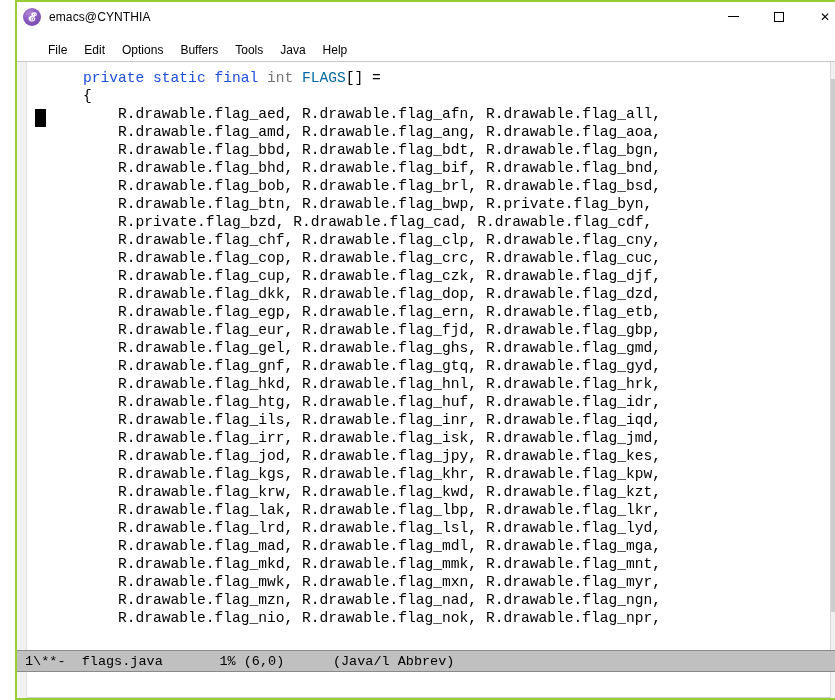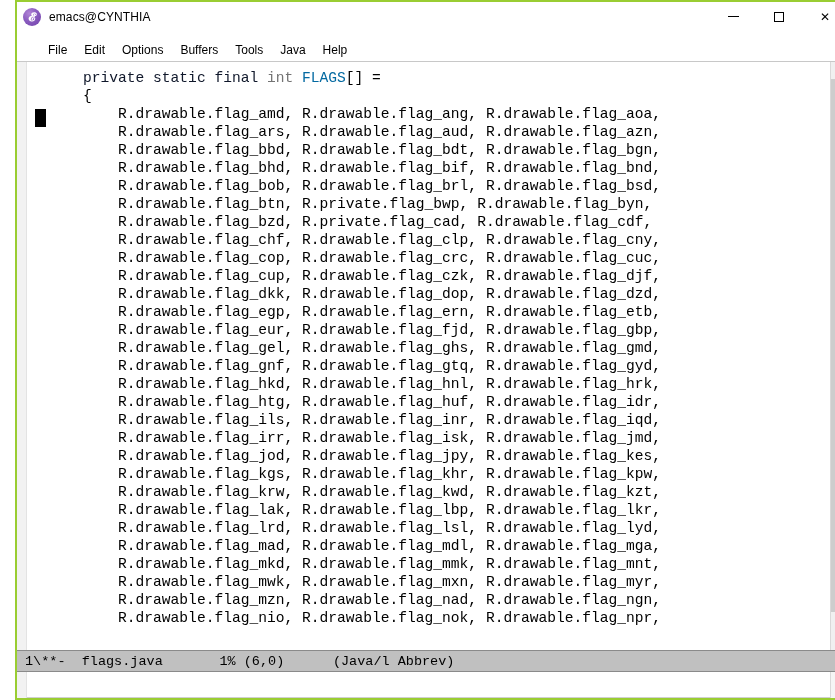--- a/index.html
+++ b/index.html
@@ -156,21 +156,21 @@
   }
   .code-line {
     font-family: "Liberation Mono", "DejaVu Sans Mono", monospace;
     font-size: 14.6px;
     line-height: 18px;
     height: 18px;
     white-space: pre;
     color: #000000;
     letter-spacing: 0px;
   }
-  .kw      { color: #0f172a; }
+  .kw      { color: #1d4ed8; }
   .type    { color: #737373; }
   .varname { color: #0369a1; }
   .plain   { color: #000000; }
 
   
   #scrollbar-right {
     width: 17px;
     flex: 0 0 auto;
     background: #f0f0f0;
     border-left: 1px solid #d9d9d9;
@@ -303,27 +303,27 @@
       <div id="cursor-block"></div>
     </div>
 
     <div id="text-pane">
 
       <div class="code-line"><span class="plain">    </span><span class="kw">private static final</span><span class="plain"> </span><span class="type">int</span><span class="plain"> </span><span class="varname">FLAGS</span><span class="plain">[] =</span></div>
 
       <div class="code-line"><span class="plain">    </span><span class="plain">{</span></div>
 
       <div id="flag-rows">
+          <div class="code-line">        R.drawable.flag_aed, R.drawable.flag_afn, R.drawable.flag_all,</div>
           <div class="code-line">        R.drawable.flag_amd, R.drawable.flag_ang, R.drawable.flag_aoa,</div>
-          <div class="code-line">        R.drawable.flag_ars, R.drawable.flag_aud, R.drawable.flag_azn,</div>
           <div class="code-line">        R.drawable.flag_bbd, R.drawable.flag_bdt, R.drawable.flag_bgn,</div>
           <div class="code-line">        R.drawable.flag_bhd, R.drawable.flag_bif, R.drawable.flag_bnd,</div>
           <div class="code-line">        R.drawable.flag_bob, R.drawable.flag_brl, R.drawable.flag_bsd,</div>
-          <div class="code-line">        R.drawable.flag_btn, R.private.flag_bwp, R.drawable.flag_byn,</div>
-          <div class="code-line">        R.drawable.flag_bzd, R.private.flag_cad, R.drawable.flag_cdf,</div>
+          <div class="code-line">        R.drawable.flag_btn, R.drawable.flag_bwp, R.private.flag_byn,</div>
+          <div class="code-line">        R.private.flag_bzd, R.drawable.flag_cad, R.drawable.flag_cdf,</div>
           <div class="code-line">        R.drawable.flag_chf, R.drawable.flag_clp, R.drawable.flag_cny,</div>
           <div class="code-line">        R.drawable.flag_cop, R.drawable.flag_crc, R.drawable.flag_cuc,</div>
           <div class="code-line">        R.drawable.flag_cup, R.drawable.flag_czk, R.drawable.flag_djf,</div>
           <div class="code-line">        R.drawable.flag_dkk, R.drawable.flag_dop, R.drawable.flag_dzd,</div>
           <div class="code-line">        R.drawable.flag_egp, R.drawable.flag_ern, R.drawable.flag_etb,</div>
           <div class="code-line">        R.drawable.flag_eur, R.drawable.flag_fjd, R.drawable.flag_gbp,</div>
           <div class="code-line">        R.drawable.flag_gel, R.drawable.flag_ghs, R.drawable.flag_gmd,</div>
           <div class="code-line">        R.drawable.flag_gnf, R.drawable.flag_gtq, R.drawable.flag_gyd,</div>
           <div class="code-line">        R.drawable.flag_hkd, R.drawable.flag_hnl, R.drawable.flag_hrk,</div>
           <div class="code-line">        R.drawable.flag_htg, R.drawable.flag_huf, R.drawable.flag_idr,</div>

